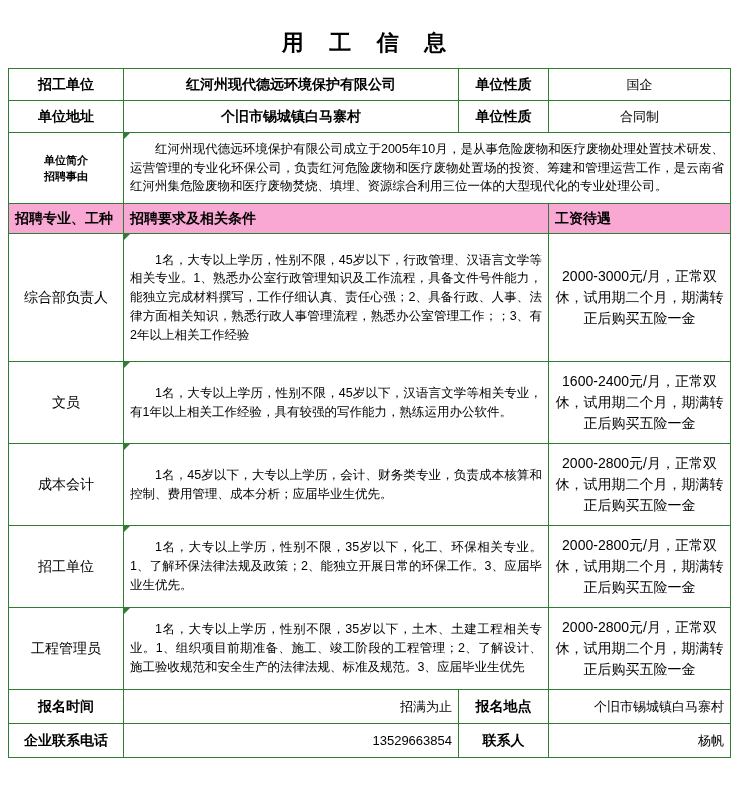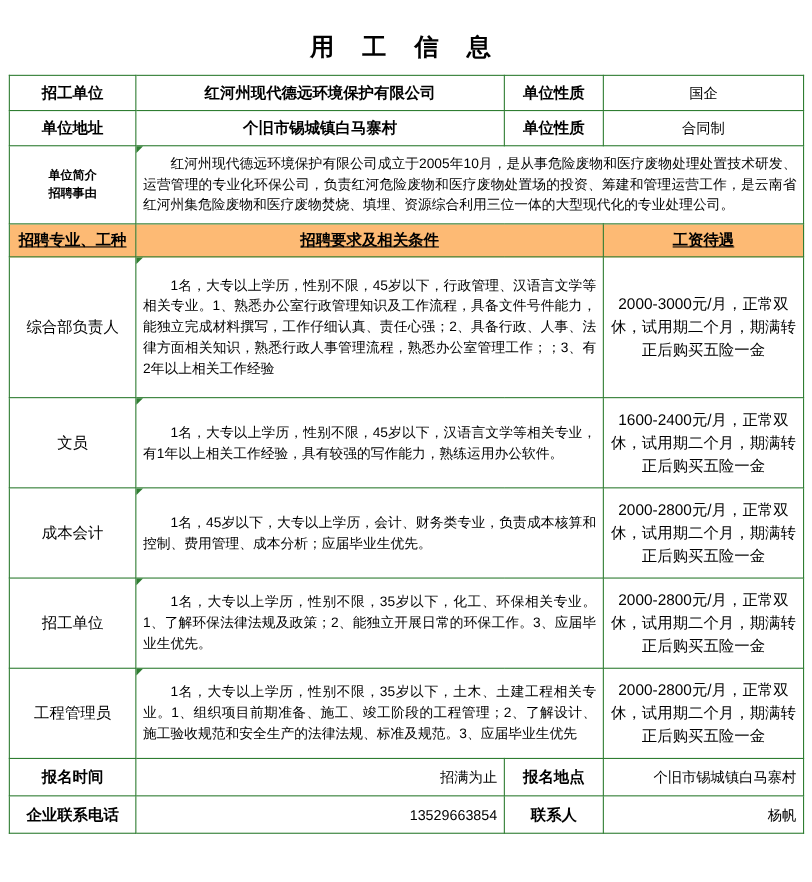--- a/index.html
+++ b/index.html
@@ -50,25 +50,23 @@
   }
   .ctr {
     text-align: center;
   }
   .bold-ctr {
     text-align: center;
     font-weight: bold;
     font-size: 14px;
   }
   .hdr {
-    text-align: center;
     font-weight: bold;
     font-size: 14px;
-    background: #fdba74;
-    text-decoration: underline;
+    background: #f9a8d4;
   }
   .para {
     text-align: justify;
     text-indent: 2em;
     font-size: 12.5px;
     line-height: 1.55;
     position: relative;
   }
   .para.note::before {
     content: "";

